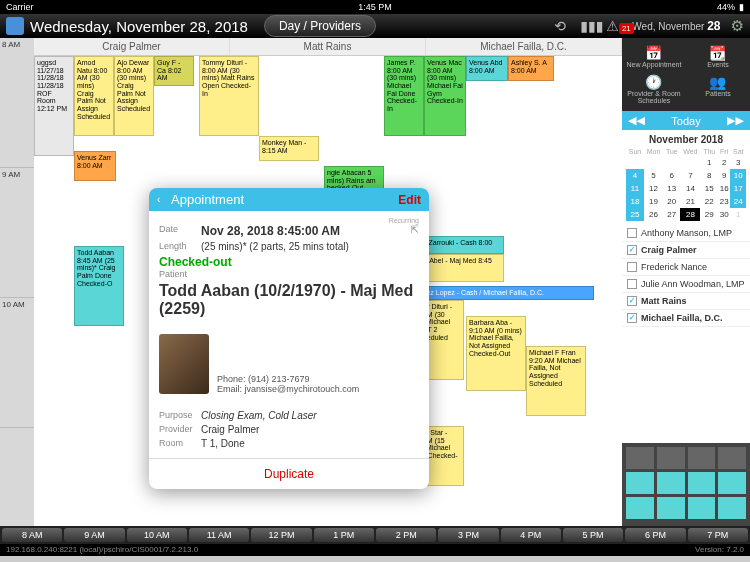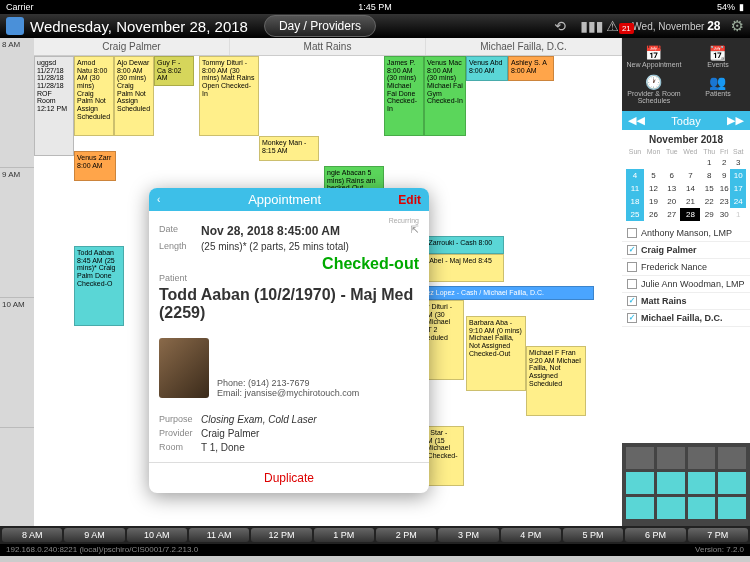--- a/index.html
+++ b/index.html
@@ -38,27 +38,27 @@
 .cyan { background: #5ad6d6; }
 .orange { background: #ffa54a; }
 .blue { background: #4aa5ff; color: #fff; }
 .olive { background: #d6d65b; }
 .gray { background: #e8e8e8; }
 .pink { background: #ffb3d9; }
 
 
 .popup { position: absolute; left: 115px; top: 150px; width: 280px; background: #fff; border-radius: 8px; box-shadow: 0 4px 20px rgba(0,0,0,.4); z-index: 100; overflow: hidden; font-size: 10px; }
 .popup-head { background: #3dbfe8; color: #fff; display: flex; align-items: center; padding: 4px 8px; }
-.popup-head .title { flex: 1; text-align: center; font-size: 13px; }
+.popup-head .title { flex: 1; font-size: 13px; }
 .popup-head .edit { color: #d00; font-weight: bold; font-size: 12px; }
 .popup-body { padding: 6px 10px; color: #333; }
 .popup-row { display: flex; margin-bottom: 3px; }
 .popup-row .lbl { width: 42px; color: #888; font-size: 9px; }
 .popup-row .val { flex: 1; }
-.popup-status { color: #0a0; font-weight: bold; text-align: right; font-size: 16px; }
+.popup-status { color: #0a0; font-weight: bold; font-size: 12px; }
 .popup-name { font-weight: bold; font-size: 16px; margin: 3px 0; }
 .popup-photo-row { display: flex; gap: 8px; margin: 16px 0; }
 .popup-photo { width: 50px; height: 60px; background: linear-gradient(135deg,#8a6a4a,#3a2a1a); border-radius: 3px; }
 .popup-contact { font-size: 9px; color: #555; display: flex; flex-direction: column; justify-content: flex-end; }
 .popup-actions { display: flex; border-top: 1px solid #ddd; }
 .popup-actions > div { flex: 1; text-align: center; padding: 8px; font-size: 12px; }
 .popup-actions .pinfo { color: #1a6dd6; }
 .popup-actions .dup { color: #d00; }
 .recurring { font-size: 7px; color: #aaa; }
 
@@ -96,21 +96,21 @@
 
 .footer { height: 12px; background: #000; color: #888; font-size: 8px; display: flex; justify-content: space-between; padding: 0 6px; line-height: 12px; }
 </style>
 </head>
 <body>
 
 <div class="status-bar">
   <span>Carrier</span>
   <span class="status-center">1:45 PM</span>
   <span class="status-right">
-    <span>54%</span>
+    <span>44%</span>
     <span>▮</span>
   </span>
 </div>
 
 <div class="top-bar">
   <span class="logo-icon"></span>
   <span class="date-label">Wednesday, November 28, 2018</span>
   <span class="view-pill">Day / Providers</span>
   <div class="top-icons">
     <span class="top-icon">⟲</span>

